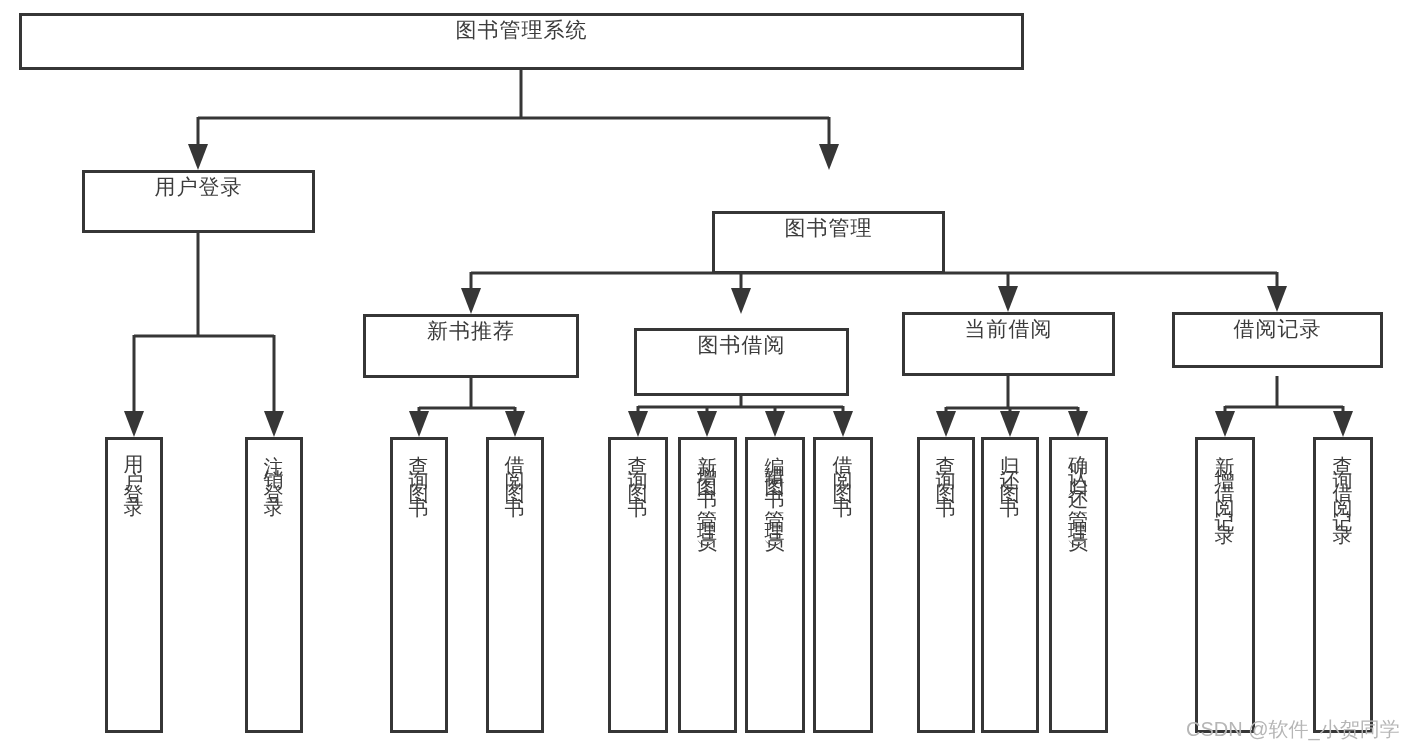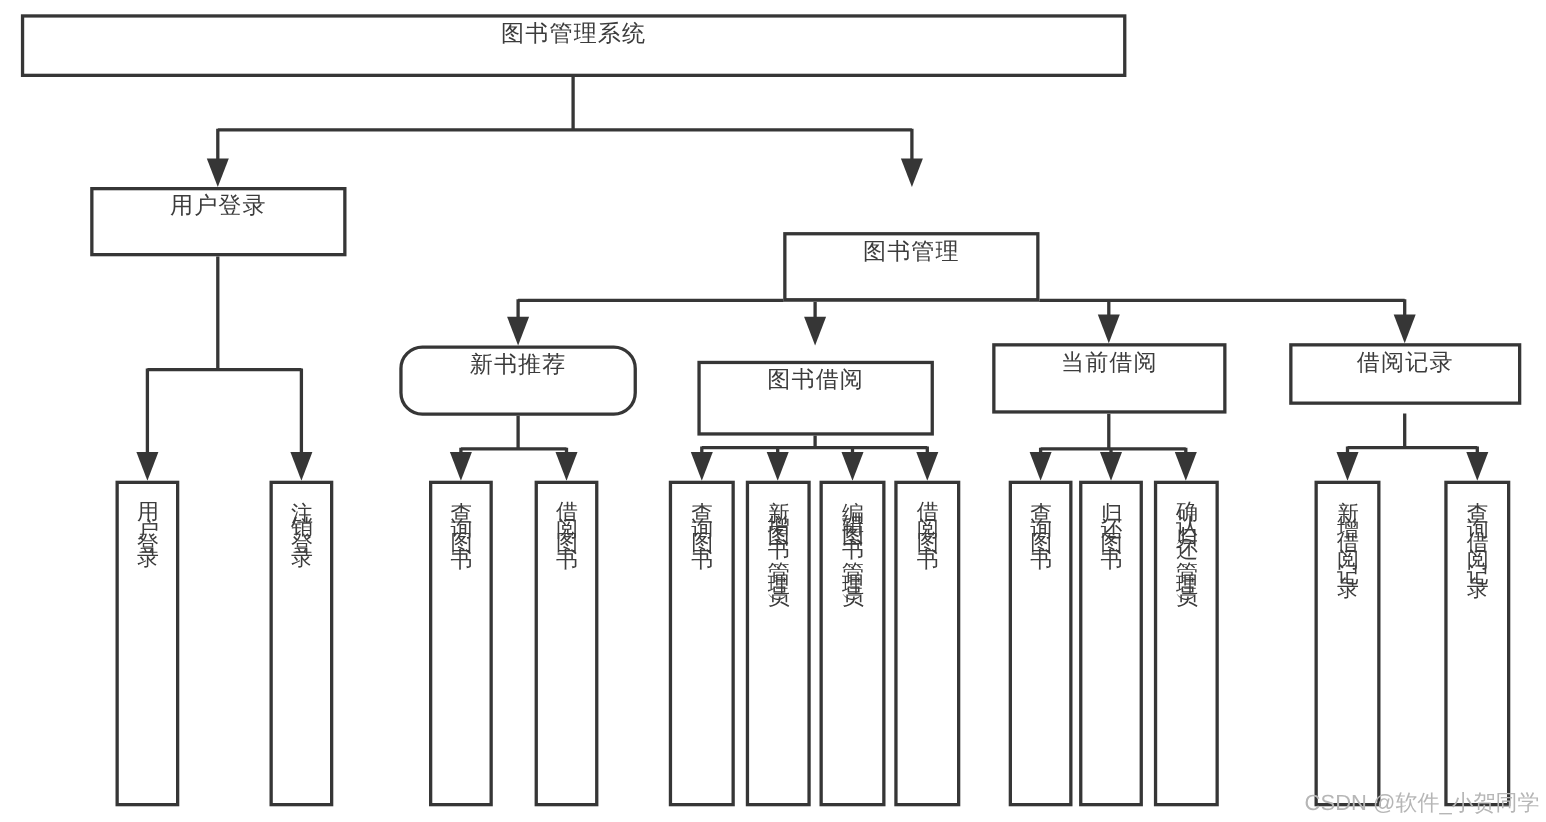--- a/index.html
+++ b/index.html
@@ -16,21 +16,21 @@
   .leaf{top:437px;width:58px;height:296px;}
   .leaf span{
     writing-mode:vertical-rl;text-orientation:mixed;
     font-size:20px;letter-spacing:14px;line-height:1;
   }
   .leaf.tight span{letter-spacing:11px;}
   
   #n-root   {left:19px;  top:13px;  width:1005px;height:57px;}
   #n-login  {left:82px;  top:170px; width:233px; height:63px;}
   #n-mgmt   {left:712px; top:170px; width:233px; height:63px;margin-top:41px;}
-  #n-rec    {left:363px; top:314px; width:216px; height:64px;border-radius:21px;}
+  #n-rec    {left:363px; top:314px; width:216px; height:64px;}
   #n-borrow {left:634px; top:328px; width:215px; height:68px;}
   #n-current{left:902px; top:312px; width:213px; height:64px;}
   #n-records{left:1172px;top:312px; width:211px; height:56px;}
   #lf-login {left:105px;} #lf-logout{left:245px;}
   #lf-rec-q {left:390px;} #lf-rec-b {left:486px;}
   #lf-bor-q {left:608px;width:60px;} #lf-bor-a{left:678px;width:59px;}
   #lf-bor-e {left:745px;width:60px;} #lf-bor-b{left:813px;width:60px;}
   #lf-cur-q {left:917px;} #lf-cur-r {left:981px;} #lf-cur-c{left:1049px;width:59px;}
   #lf-rcd-a {left:1195px;width:60px;} #lf-rcd-q{left:1313px;width:60px;}
   .watermark{

